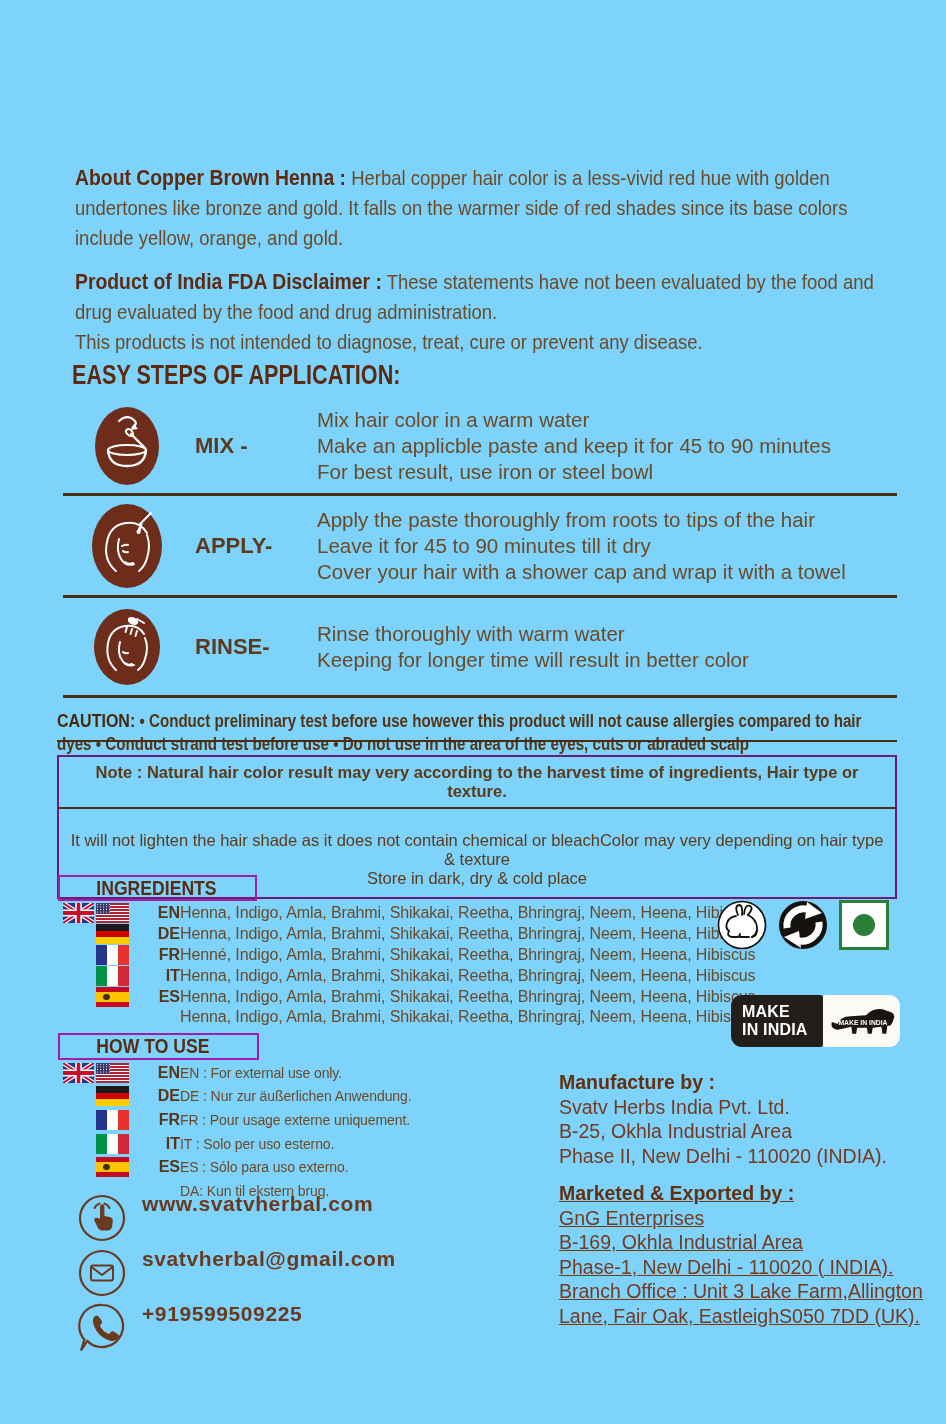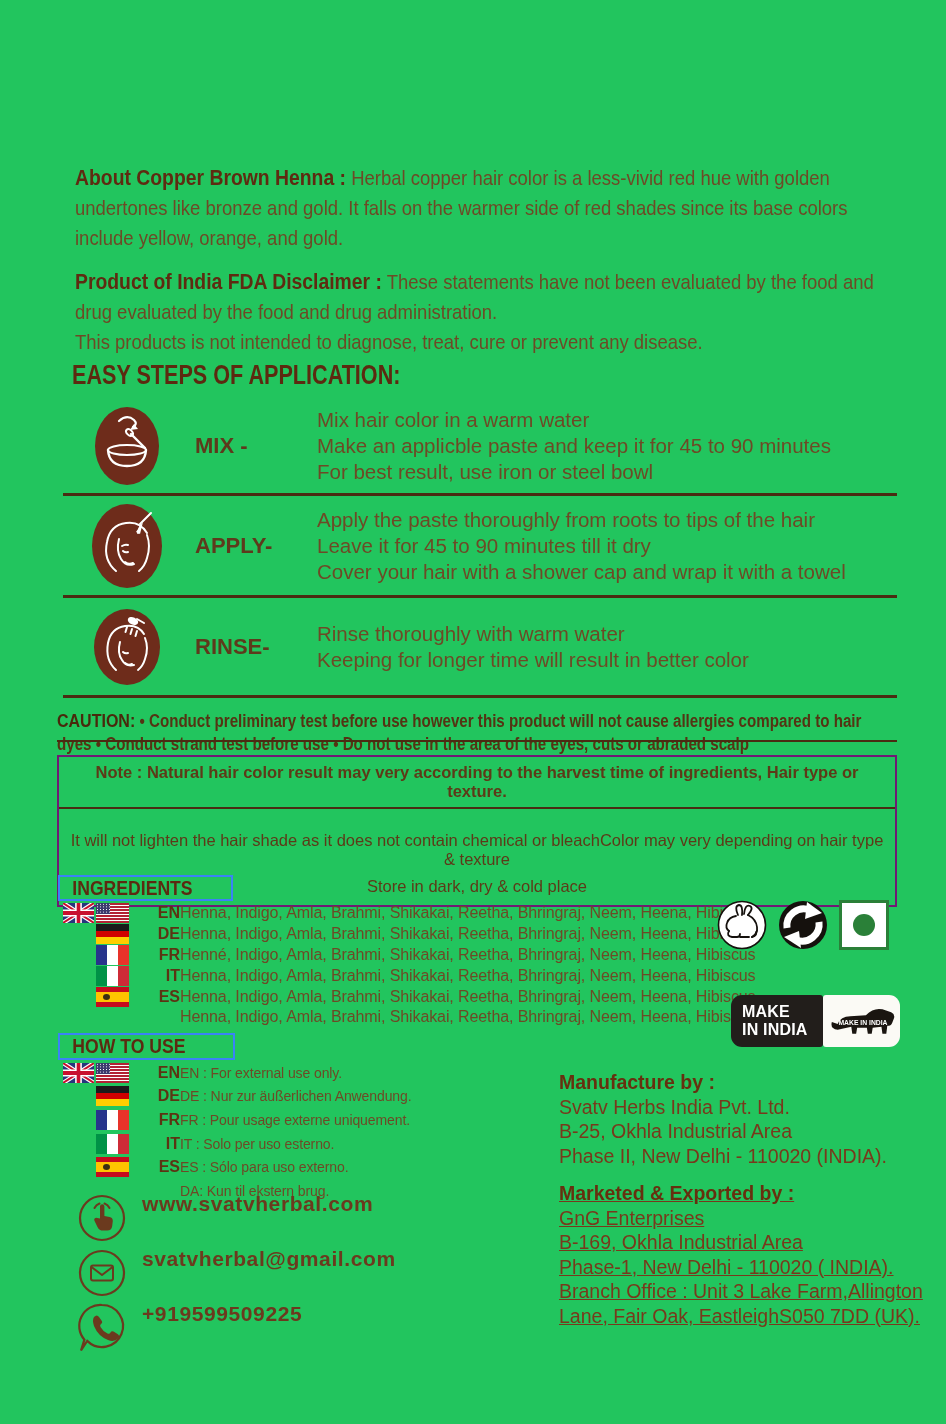--- a/index.html
+++ b/index.html
@@ -1,16 +1,16 @@
 <!DOCTYPE html>
 <html><head>
 <meta charset="utf-8">
 <style>
   html,body{margin:0;padding:0;background:#8a8a8a;}
-  .canvas{position:relative;width:946px;height:1424px;background:#22c55e;overflow:hidden;
+  .canvas{position:relative;width:946px;height:1424px;background:#7dd3fc;overflow:hidden;
           font-family:"Liberation Sans",sans-serif;color:#6d4a26;}
   .condense{transform:scaleX(0.88);transform-origin:0 0;}
 
   
   .about{position:absolute;left:75px;top:142px;width:935px;font-size:21px;line-height:30px;}
   .fda{position:absolute;left:75px;top:246px;width:935px;font-size:21px;line-height:30px;}
   .para-label{font-weight:bold;color:#5e2b11;font-size:22px;}
   .block{display:block;}
 
   
@@ -26,24 +26,24 @@
   
   .caution{position:absolute;left:57px;top:691px;width:972px;font-size:17.5px;line-height:23px;
            font-weight:bold;color:#543413;transform:scaleX(0.865);transform-origin:0 0;}
   .caution .para-label{font-size:18.5px;color:#49290c;}
   .divider{position:absolute;left:57px;top:740px;width:840px;height:2px;background:#4a2c12;}
 
   
   .note{position:absolute;left:57px;top:755px;width:836px;border:2px solid #701a75;color:#5d3a18;}
   .note-top{border-bottom:2px solid #4a2c12;padding:6px 10px;text-align:center;font-size:16.5px;font-weight:bold;}
   .note-bottom{padding:22px 10px 9px;text-align:center;font-size:16.5px;}
-  .note-bottom .l2{margin-top:8px;}
-
-  
-  .sec-box{position:absolute;border:2px solid #3b82f6;display:flex;align-items:center;}
+  .note-bottom .l2{}
+
+  
+  .sec-box{position:absolute;border:2px solid #a21caf;display:flex;align-items:center;padding-left:24px;}
   .sec-box span{font-size:20px;font-weight:bold;color:#5c2a10;transform:scaleX(0.88);transform-origin:0 0;
                 padding-left:14px;white-space:nowrap;}
   .ing-box{left:58px;top:875px;width:171px;height:22px;}
   .how-box{left:58px;top:1033px;width:173px;height:23px;}
 
   
   .lang-rows{position:absolute;}
   .ing-rows{left:62px;top:903px;}
   .how-rows{left:62px;top:1061px;}
   .lrow{display:flex;align-items:center;}

